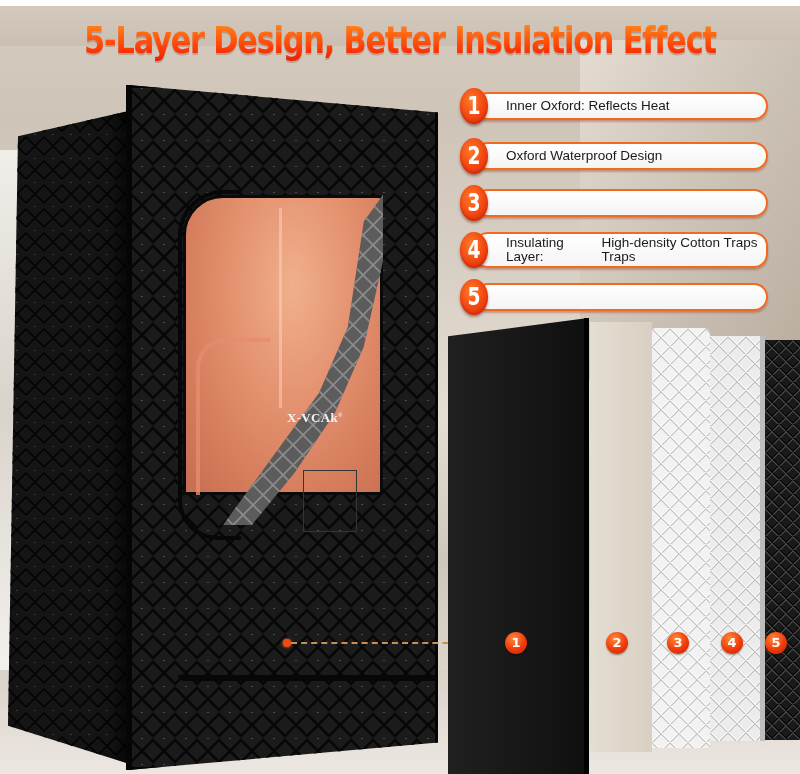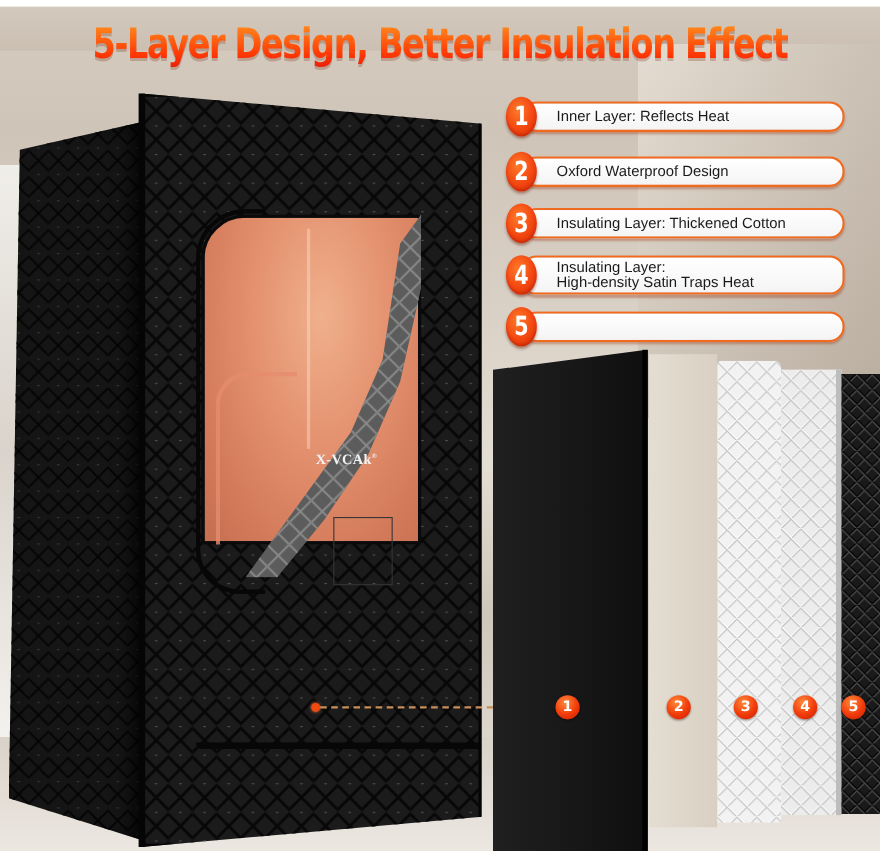--- a/index.html
+++ b/index.html
@@ -160,37 +160,36 @@
 <div class="num-badge" style="left:505px;top:632px;">1</div>
 <div class="num-badge" style="left:606px;top:632px;">2</div>
 <div class="num-badge" style="left:667px;top:632px;">3</div>
 <div class="num-badge" style="left:721px;top:632px;">4</div>
 <div class="num-badge" style="left:765px;top:632px;">5</div>
 
 <div class="callouts">
   <div class="callout c1" style="top:0px;">
     <div class="pill"></div>
     <div class="circle">1</div>
-    <div class="text">Inner Layer: Reflects Heat</div>
+    <div class="text">Inner Oxford: Reflects Heat</div>
   </div>
   <div class="callout c2" style="top:50px;">
     <div class="pill"></div>
     <div class="circle">2</div>
     <div class="text">Oxford Waterproof Design</div>
   </div>
   <div class="callout c3" style="top:97px;">
     <div class="pill"></div>
     <div class="circle">3</div>
-    <div class="text">Insulating Layer: Thickened Cotton</div>
   </div>
   <div class="callout c4" style="top:144px;">
     <div class="pill"></div>
     <div class="circle">4</div>
-    <div class="text" style="flex-direction:column;align-items:flex-start;justify-content:center;">
+    <div class="text" style="flex-direction:row;align-items:center;justify-content:center;">
       <span>Insulating Layer:</span>
-      <span>High-density Satin Traps Heat</span>
+      <span>High-density Cotton Traps Traps</span>
     </div>
   </div>
   <div class="callout c5" style="top:191px;">
     <div class="pill"></div>
     <div class="circle">5</div>
   </div>
 </div>
 
 </body></html>

